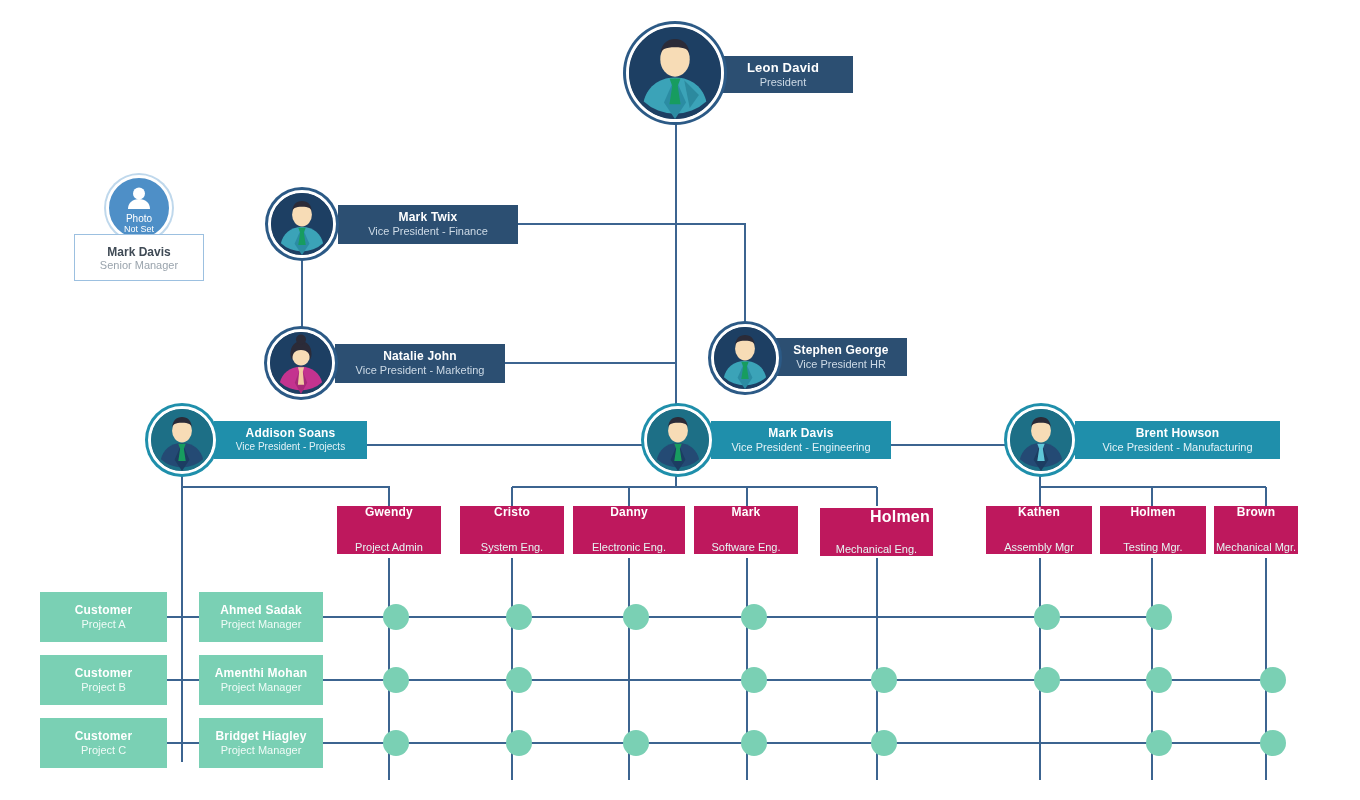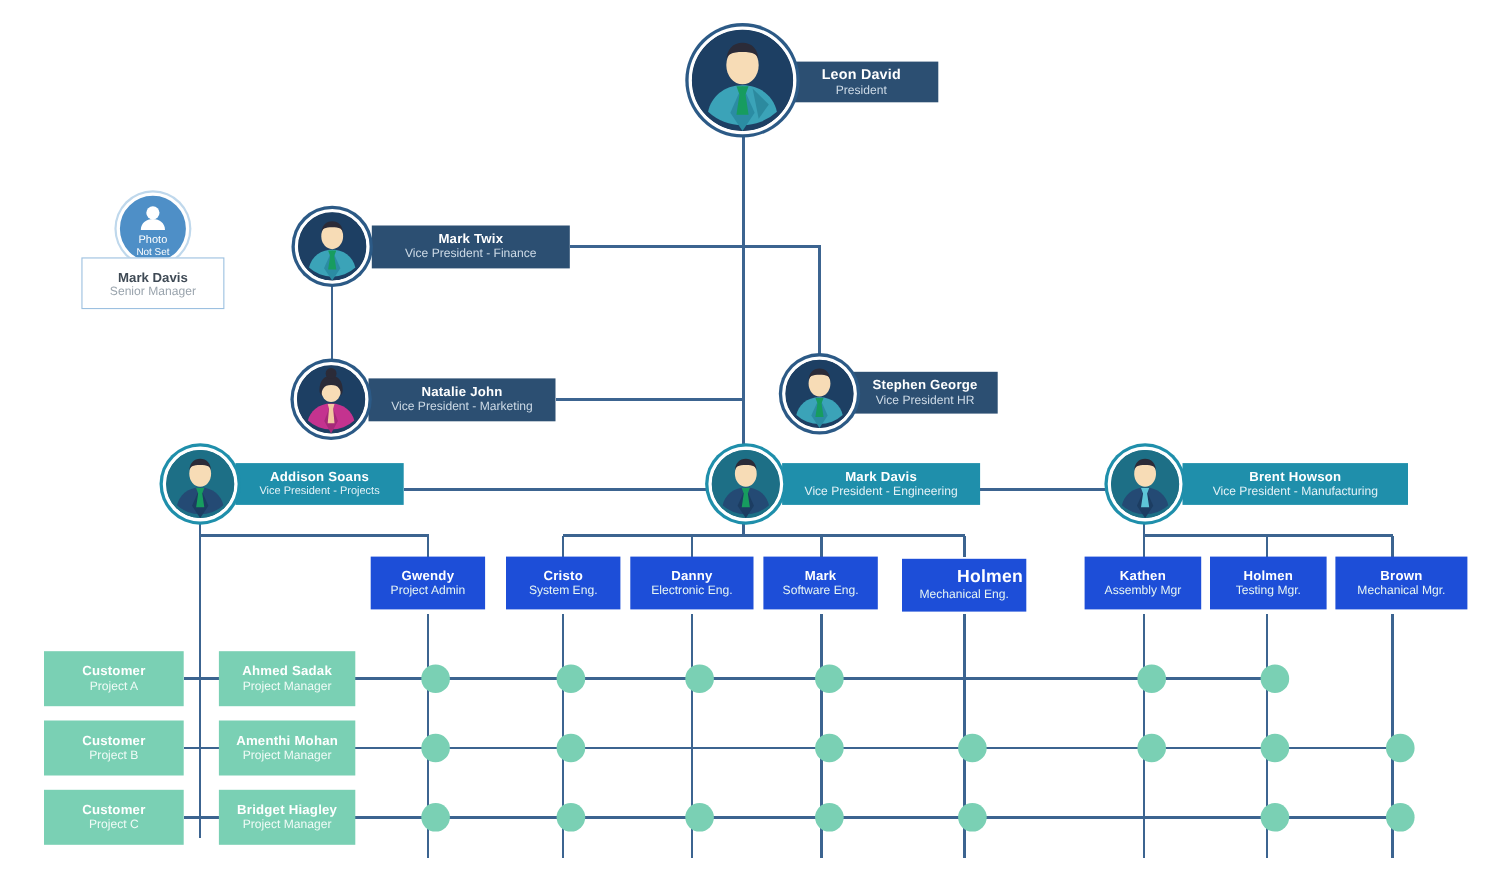--- a/index.html
+++ b/index.html
@@ -16,21 +16,21 @@
   .plate .nm { font-weight:bold; letter-spacing:.2px; }
   .plate .ttl { color:#d7e3ee; }
 
   
   .plate.navy { background:#2c4f72; }
   .plate.navy .ttl { color:#cddae6; }
   
   .plate.teal { background:#1f8fab; }
   .plate.teal .ttl { color:#e2f1f6; }
   
-  .plate.green { background:#1d4ed8; }
+  .plate.green { background:#be185d;justify-content:space-between; }
   .plate.green .ttl { color:#e6f5f3; }
   
   .plate.mint { background:#7ad0b4; }
   .plate.mint .ttl { color:#f0fbf7; }
 
   
   .avatar { position:absolute; border-radius:50%; overflow:hidden;
             background:#1d3f63; border:3px solid #ffffff;
             box-shadow:0 0 0 3px #2c5a86; }
   .avatar.tealring { background:#1d6f86; box-shadow:0 0 0 3px #1f8fab; }
@@ -255,21 +255,21 @@
     <span class="ttl" style="font-size:11px;">Mechanical Eng.</span>
   </div>
   <div class="plate green" style="left:986px;  top:506px; width:106px; height:48px;">
     <span class="nm" style="font-size:12px;">Kathen</span>
     <span class="ttl" style="font-size:11px;">Assembly Mgr</span>
   </div>
   <div class="plate green" style="left:1100px; top:506px; width:106px; height:48px;">
     <span class="nm" style="font-size:12px;">Holmen</span>
     <span class="ttl" style="font-size:11px;">Testing Mgr.</span>
   </div>
-  <div class="plate green" style="left:1214px; top:506px; width:120px; height:48px;">
+  <div class="plate green" style="left:1214px; top:506px; width:84px; height:48px;">
     <span class="nm" style="font-size:12px;">Brown</span>
     <span class="ttl" style="font-size:11px;">Mechanical Mgr.</span>
   </div>
 
   <div class="plate mint" style="left:40px; top:592px; width:127px; height:50px;">
     <span class="nm" style="font-size:12px;">Customer</span>
     <span class="ttl" style="font-size:11px;">Project A</span>
   </div>
   <div class="plate mint" style="left:40px; top:655px; width:127px; height:50px;">
     <span class="nm" style="font-size:12px;">Customer</span>

